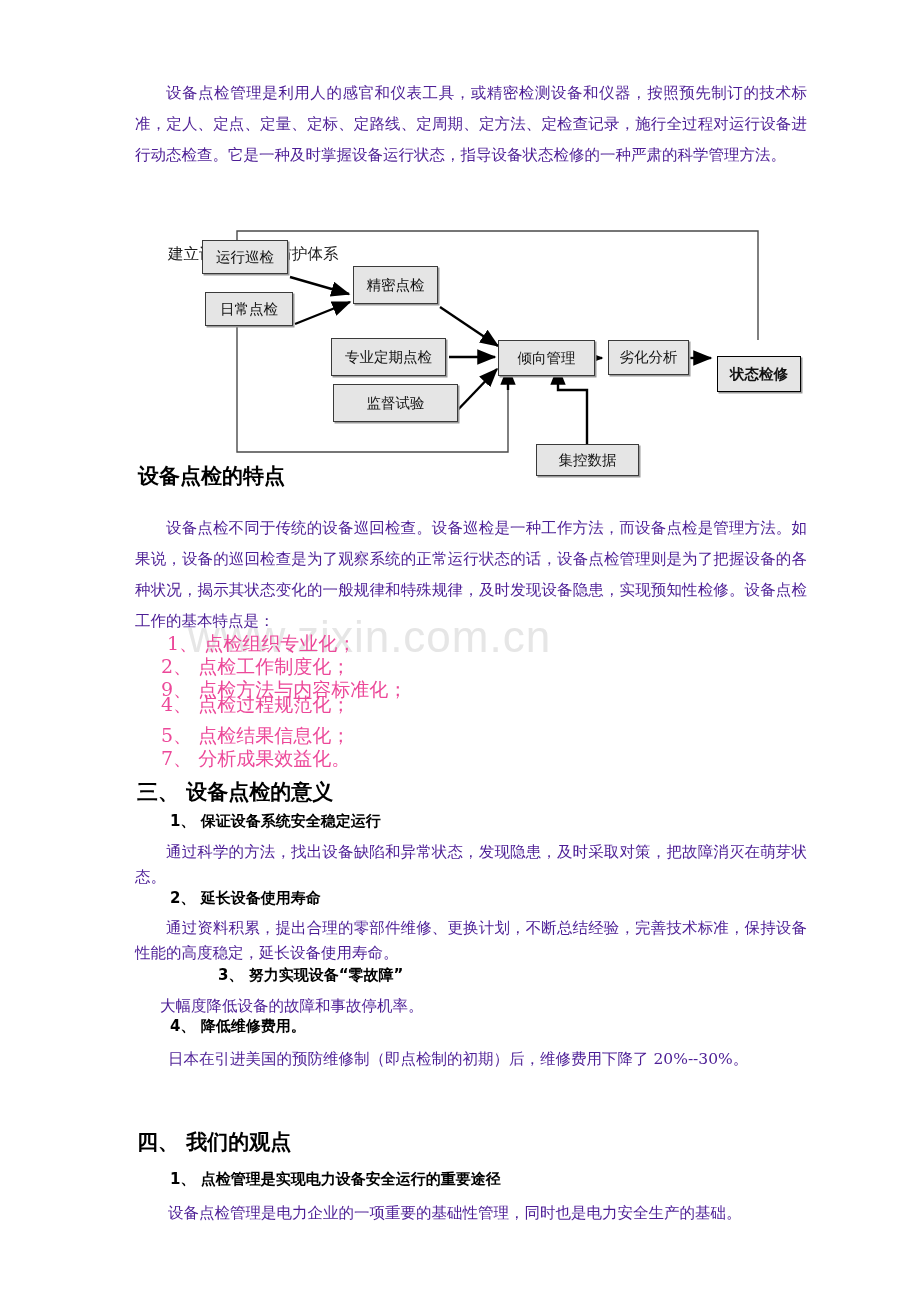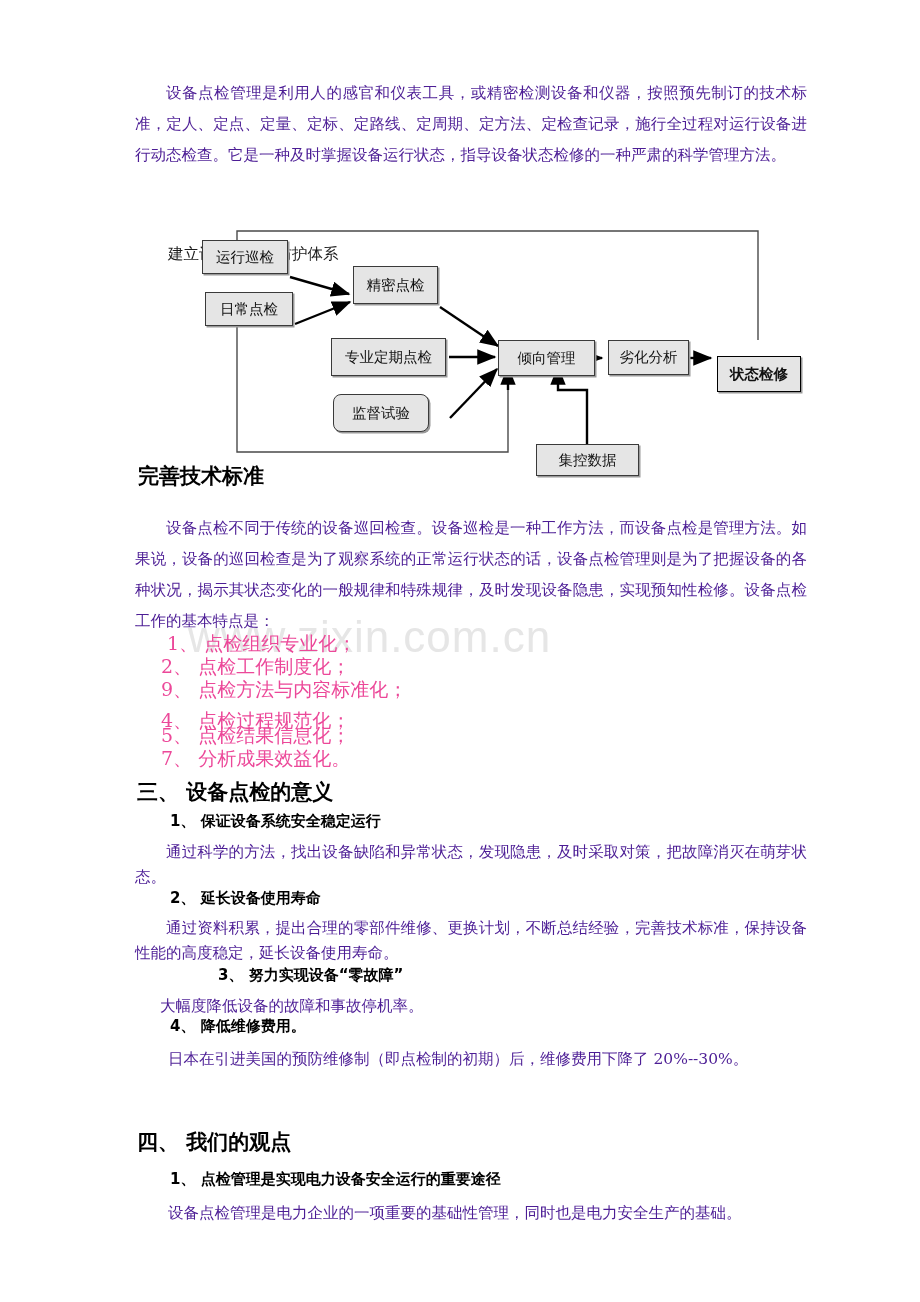--- a/index.html
+++ b/index.html
@@ -144,40 +144,40 @@
       </svg>
 
       <div class="dbox" style="left:52px;top:25px;width:86px;height:34px;">运行巡检</div>
 
       <div class="dbox" style="left:55px;top:77px;width:88px;height:34px;">日常点检</div>
 
       <div class="dbox" style="left:203px;top:51px;width:85px;height:38px;">精密点检</div>
 
       <div class="dbox" style="left:181px;top:123px;width:115px;height:38px;">专业定期点检</div>
 
-      <div class="dbox" style="left:183px;top:179px;width:96px;height:38px;border-radius:8px;">监督试验</div>
+      <div class="dbox" style="left:183px;top:169px;width:125px;height:38px;">监督试验</div>
 
       <div class="dbox" style="left:348px;top:125px;width:97px;height:36px;">倾向管理</div>
 
       <div class="dbox" style="left:458px;top:125px;width:81px;height:35px;">劣化分析</div>
 
       <div class="dbox bold" style="left:567px;top:141px;width:84px;height:36px;">状态检修</div>
 
       <div class="dbox" style="left:386px;top:229px;width:103px;height:32px;">集控数据</div>
 
     </div>
 
-    <div class="h2" style="left:138px;top:462px;">完善技术标准</div>
+    <div class="h2" style="left:138px;top:462px;">设备点检的特点</div>
 
     <div class="para indent" style="left:135px;top:513px;width:672px;">设备点检不同于传统的设备巡回检查。设备巡检是一种工作方法，而设备点检是管理方法。如果说，设备的巡回检查是为了观察系统的正常运行状态的话，设备点检管理则是为了把握设备的各种状况，揭示其状态变化的一般规律和特殊规律，及时发现设备隐患，实现预知性检修。设备点检工作的基本特点是：</div>
 
     <div class="listline" style="left:167px;top:632px;">1、  点检组织专业化；</div>
     <div class="listline" style="left:161px;top:655px;">2、  点检工作制度化；</div>
     <div class="listline" style="left:161px;top:678px;">9、  点检方法与内容标准化；</div>
-    <div class="listline" style="left:161px;top:709px;">4、  点检过程规范化；</div>
+    <div class="listline" style="left:161px;top:693px;">4、  点检过程规范化；</div>
     <div class="listline" style="left:161px;top:724px;">5、  点检结果信息化；</div>
     <div class="listline" style="left:161px;top:747px;">7、  分析成果效益化。</div>
 
     <div class="h2" style="left:137px;top:768px;margin-top:10px;">三、 设备点检的意义</div>
 
     <div class="h3" style="left:170px;top:812px;">1、  保证设备系统安全稳定运行</div>
 
     <div class="para indent tight" style="left:135px;top:840px;width:672px;">通过科学的方法，找出设备缺陷和异常状态，发现隐患，及时采取对策，把故障消灭在萌芽状态。</div>
 
     <div class="h3" style="left:170px;top:889px;">2、  延长设备使用寿命</div>

